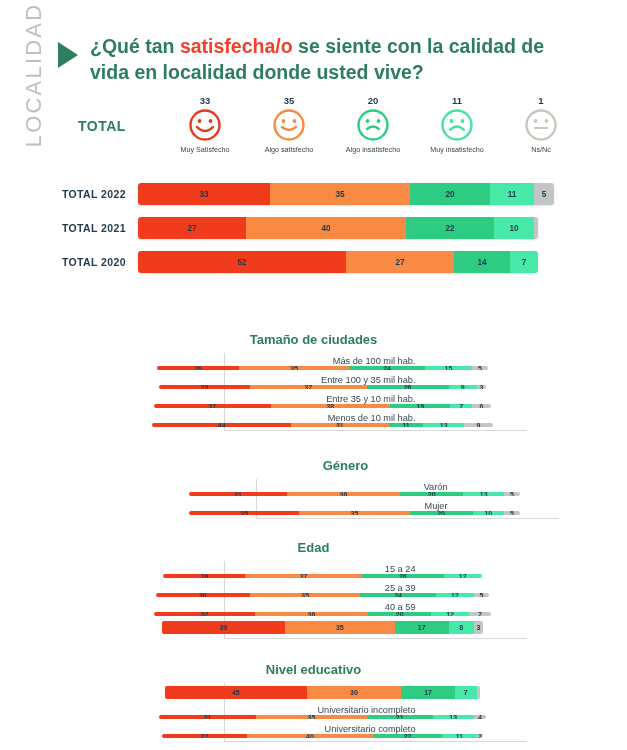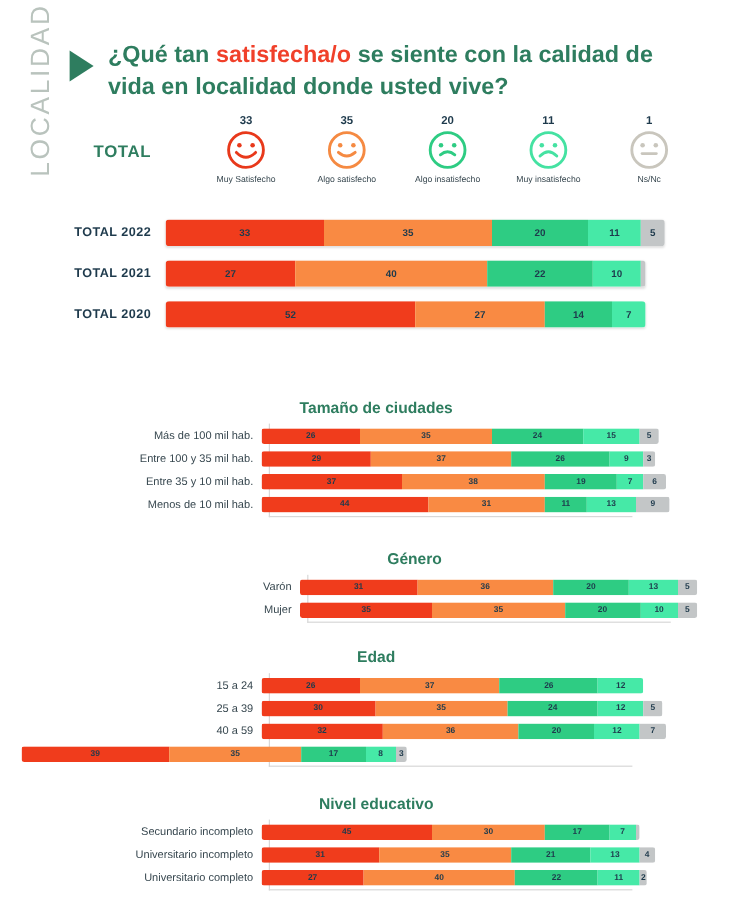--- a/index.html
+++ b/index.html
@@ -72,21 +72,21 @@
   }
   .sec-body { position: relative; margin-left: 18px; }
   .axis {
     position: absolute; left: 206px; top: -3px; bottom: -4px;
     width: 1px; background: #d8d8d8;
   }
   .axis-bottom {
     position: absolute; left: 206px; right: 100px; bottom: -4px;
     height: 1px; background: #d8d8d8;
   }
-  .grow { display: flex; align-items: center; height: 14px; margin-bottom: 5px; }
+  .grow { display: flex; align-items: center; height: 14px; margin-bottom: 5px; flex-direction: column; }
   .grow-label {
     width: 200px; text-align: right; padding-right: 7px;
     font-size: 9.2px; color: #37474f; white-space: nowrap;
   }
   .grow-track {
     position: relative; height: 13px; display: flex;
     border-radius: 2px; overflow: hidden;
   }
   .gseg { display: flex; align-items: center; justify-content: center;
           font-size: 7px; font-weight: bold; color: #1e3a4c; overflow: hidden; }
@@ -314,21 +314,20 @@
             </div>
           </div>
         </div>
       </div>
       <div class="section" style="top: 662px;">
         <div class="sec-title">Nivel educativo</div>
         <div class="sec-body">
           <div class="axis"></div>
           <div class="axis-bottom"></div>
           <div class="grow">
-            <div class="grow-label">Secundario incompleto</div>
             <div class="grow-track">
               <div class="gseg" style="width:141.75px;background:#f03c1c">45</div>
               <div class="gseg" style="width:94.5px;background:#f98a43">30</div>
               <div class="gseg" style="width:53.55px;background:#2ecc83">17</div>
               <div class="gseg" style="width:22.05px;background:#46e9a7">7</div>
               <div class="gseg" style="width:3.15px;background:#c3c6c7"></div>
             </div>
           </div>
           <div class="grow">
             <div class="grow-label">Universitario incompleto</div>

